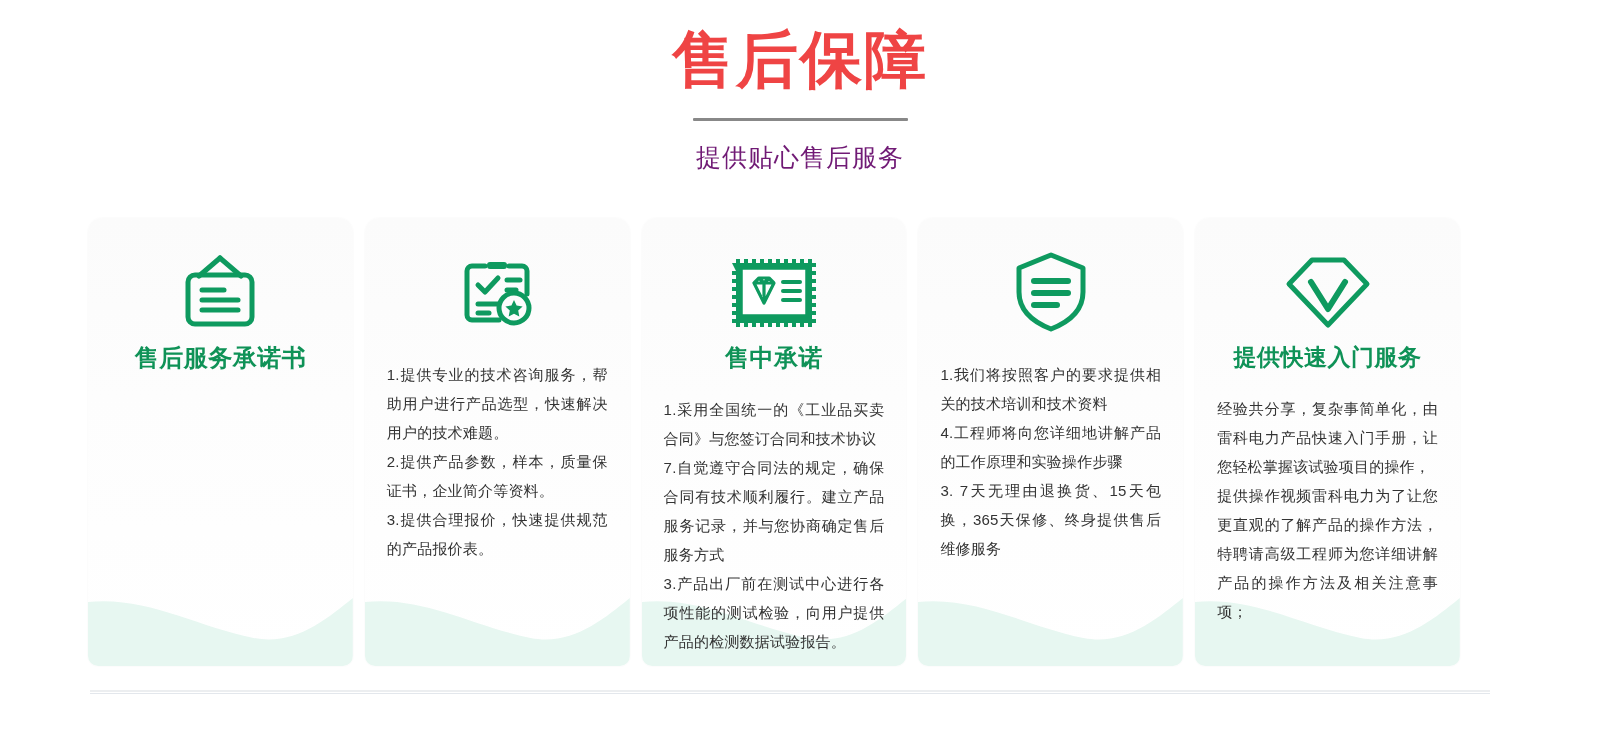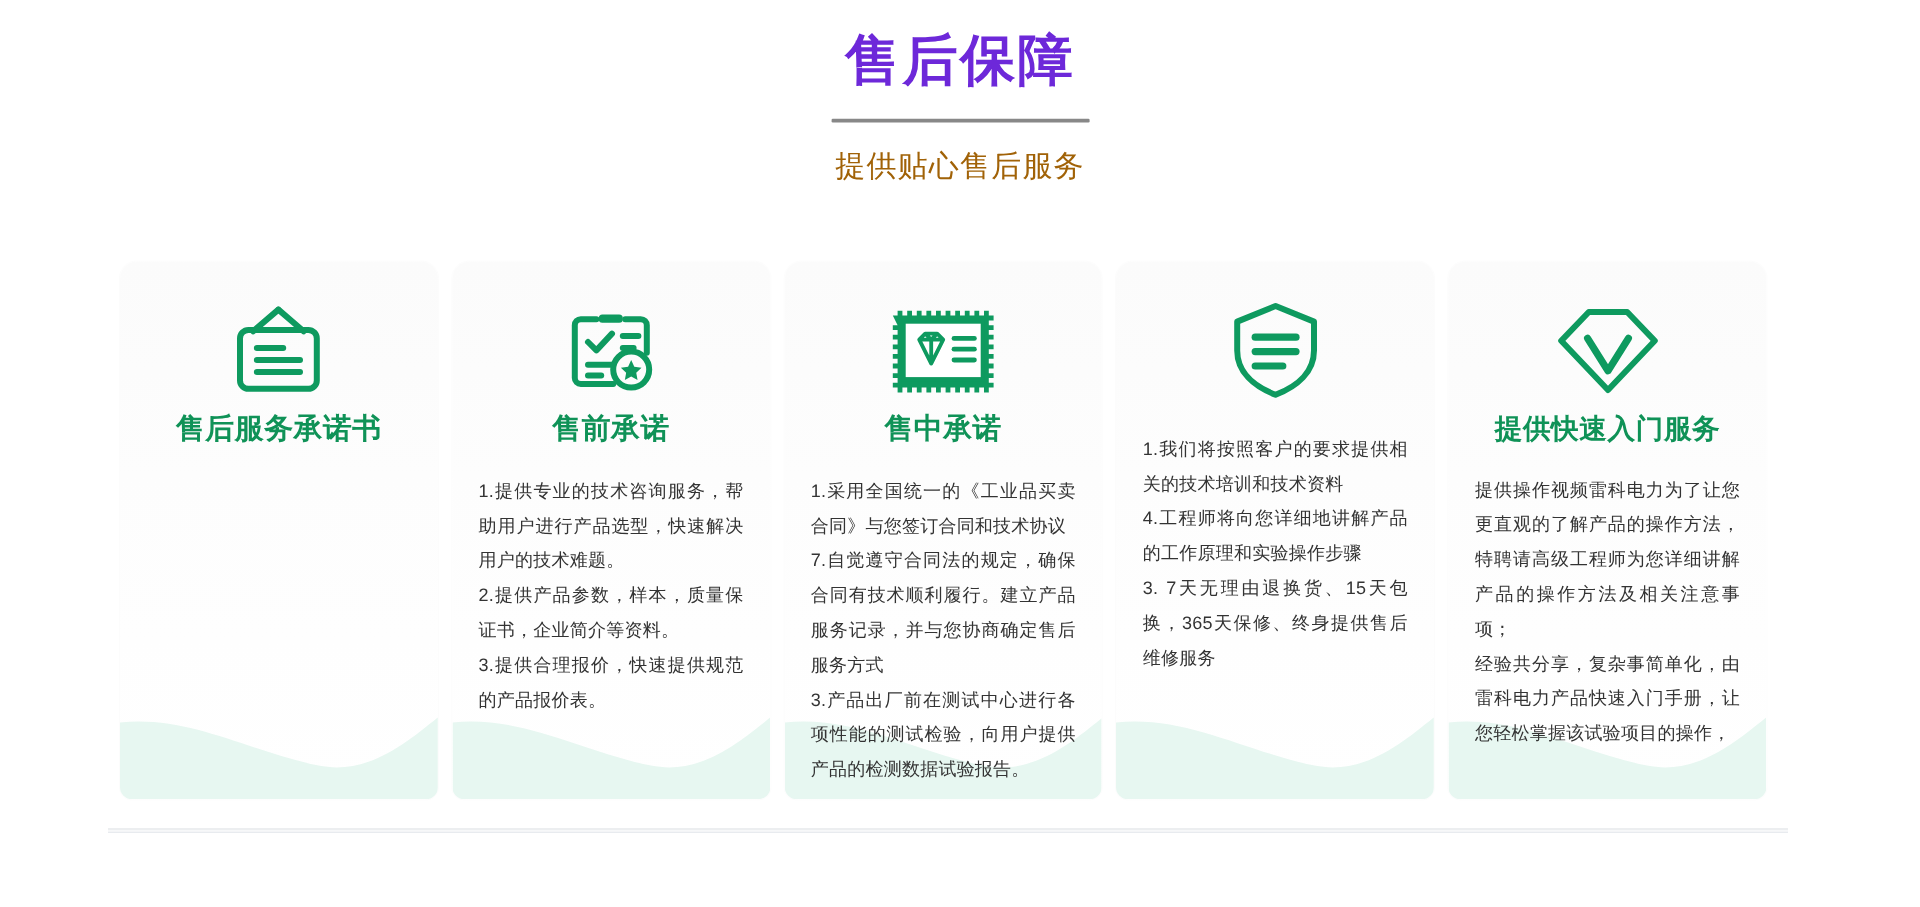--- a/index.html
+++ b/index.html
@@ -21,46 +21,46 @@
     position: relative;
     background: #ffffff;
   }
 
   
   .header {
     padding-top: 24px;
     text-align: center;
   }
   .page-title {
-    font-size: 46px;
+    font-size: 62px;
     line-height: 1.16;
     font-weight: 700;
-    color: #6d28d9;
+    color: #ef4444;
     letter-spacing: 2px;
     margin: 0;
   }
   .title-rule {
     width: 215px;
     height: 3px;
     background: #888888;
     margin: 22px auto 0 auto;
     border-radius: 1px;
   }
   .page-subtitle {
     margin: 20px 0 0 0;
     font-size: 25px;
     font-weight: 400;
-    color: #a16207;
+    color: #701a75;
     letter-spacing: 1px;
   }
 
   
   .cards-wrap {
     position: absolute;
-    left: 100px;
+    left: 88px;
     top: 218px;
     width: 1372px;
     height: 448px;
     display: flex;
     gap: 12px;
   }
   .card {
     position: relative;
     width: 272px;
     height: 448px;
@@ -185,21 +185,20 @@
             <rect x="31" y="10" width="20" height="7" rx="3" fill="#0e9a5f"></rect>
             <path d="M22 33 L29 40 L42 26" stroke="#0e9a5f" stroke-width="5" stroke-linecap="round" stroke-linejoin="round"></path>
             <path d="M51 28 H64" stroke="#0e9a5f" stroke-width="5" stroke-linecap="round"></path>
             <path d="M51 38 H60" stroke="#0e9a5f" stroke-width="5" stroke-linecap="round"></path>
             <path d="M22 52 H42" stroke="#0e9a5f" stroke-width="5" stroke-linecap="round"></path>
             <path d="M22 61 H33" stroke="#0e9a5f" stroke-width="5" stroke-linecap="round"></path>
             <circle cx="58" cy="56" r="15" stroke="#0e9a5f" stroke-width="5"></circle>
             <path d="M58 48 L60.6 53.6 L66.6 54.4 L62.2 58.6 L63.3 64.6 L58 61.7 L52.7 64.6 L53.8 58.6 L49.4 54.4 L55.4 53.6 Z" fill="#0e9a5f"></path>
           </svg>
         </div>
-        <div class="card-title">售前承诺</div>
         <div class="card-body">
             <p>1.提供专业的技术咨询服务，帮助用户进行产品选型，快速解决用户的技术难题。</p>
             <p>2.提供产品参数，样本，质量保证书，企业简介等资料。</p>
             <p>3.提供合理报价，快速提供规范的产品报价表。</p>
           </div>
       </div>
     </div>
 
     <div class="card">
       <div class="card-wave">
@@ -259,22 +258,22 @@
       </div>
       <div class="card-inner">
         <div class="icon-box">
           <svg width="94" height="82" viewBox="0 0 94 82" fill="none">
             <path d="M31 9 H63 L86 33 L47 74 L8 33 Z" stroke="#0e9a5f" stroke-width="5" stroke-linejoin="round"></path>
             <path d="M30 31 L47 58 L64 31" stroke="#0e9a5f" stroke-width="6" stroke-linecap="round" stroke-linejoin="round"></path>
           </svg>
         </div>
         <div class="card-title small">提供快速入门服务</div>
         <div class="card-body">
+            <p>经验共分享，复杂事简单化，由雷科电力产品快速入门手册，让您轻松掌握该试验项目的操作，</p>
             <p>提供操作视频雷科电力为了让您更直观的了解产品的操作方法，特聘请高级工程师为您详细讲解产品的操作方法及相关注意事项；</p>
-            <p>经验共分享，复杂事简单化，由雷科电力产品快速入门手册，让您轻松掌握该试验项目的操作，</p>
           </div>
       </div>
     </div>
 
   </div>
 
   <div class="bottom-rule"></div>
   <div class="bottom-rule-2"></div>
 
 </div>

